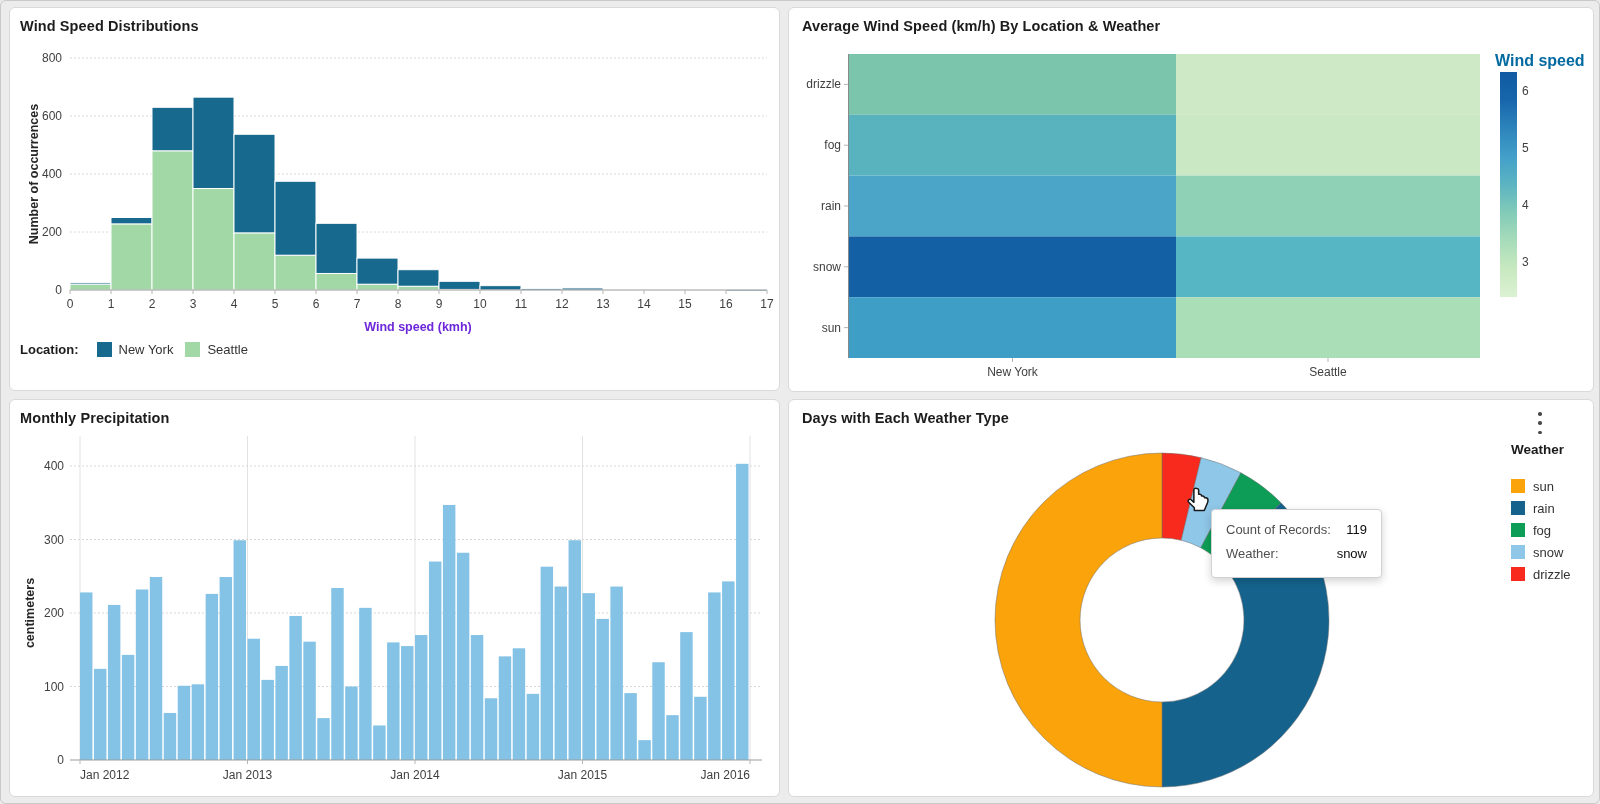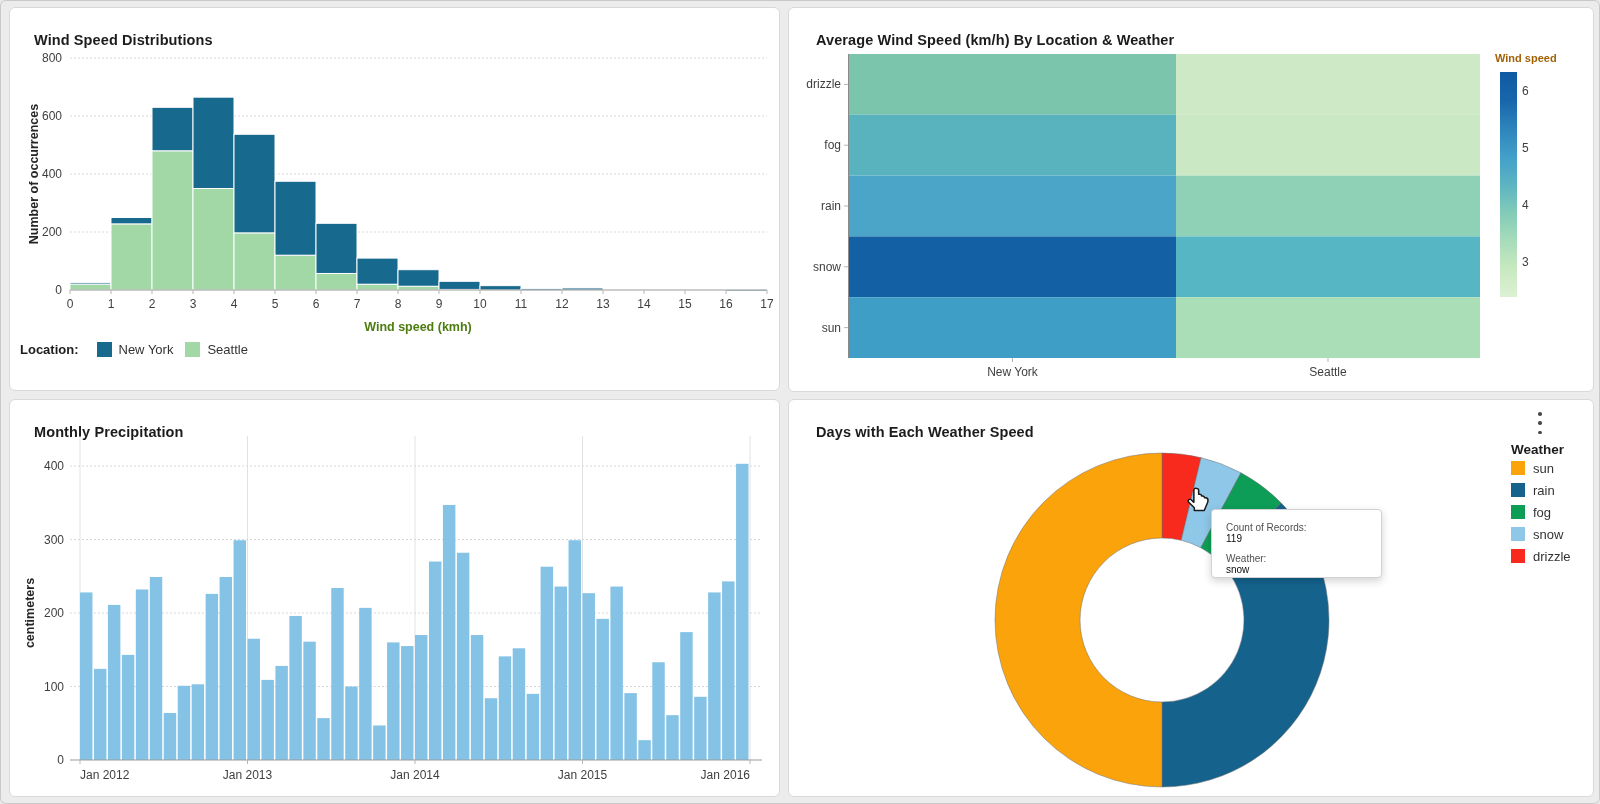--- a/index.html
+++ b/index.html
@@ -2,40 +2,40 @@
 <html><head>
 <meta charset="utf-8">
 <style>
   html,body{margin:0;padding:0;background:#e9e9e9;font-family:"Liberation Sans",sans-serif;}
   .page{position:relative;width:1600px;height:804px;background:#ececec;border:1px solid #c9c9c9;box-sizing:border-box;border-radius:6px;overflow:hidden;}
   .card{position:absolute;background:#ffffff;border:1px solid #d9d9d9;border-radius:6px;box-sizing:border-box;}
   #card-hist{left:8px;top:6px;width:771px;height:384px;}
   #card-heat{left:787px;top:6px;width:806px;height:385px;}
   #card-precip{left:8px;top:398px;width:771px;height:398px;}
   #card-donut{left:787px;top:398px;width:806px;height:398px;}
-  .card h3{position:absolute;left:10px;top:10px;margin:14px;font-size:14.5px;font-weight:bold;color:#1c1c1c;letter-spacing:.1px;}
+  .card h3{position:absolute;left:10px;top:10px;margin:0;font-size:14.5px;font-weight:bold;color:#1c1c1c;letter-spacing:.1px;}
   #card-heat h3,#card-donut h3{left:13px;}
   .chart-svg{position:absolute;left:0;top:0;}
   .vlabel{position:absolute;transform:translate(-50%,-50%) rotate(-90deg);white-space:nowrap;font-weight:bold;font-size:12.5px;color:#262626;}
-  .hlabel{position:absolute;transform:translate(-50%,0);white-space:nowrap;font-weight:bold;font-size:12.5px;color:#4d7c0f;}
+  .hlabel{position:absolute;transform:translate(-50%,0);white-space:nowrap;font-weight:bold;font-size:12.5px;color:#6d28d9;}
   .legend-row{position:absolute;display:flex;align-items:center;gap:10px;font-size:13px;color:#333;}
   .legend-row .ltitle{font-weight:bold;color:#1c1c1c;margin-right:8px;}
   .legend-row .item{display:flex;align-items:center;gap:7px;margin-right:12px;}
   .swatch{width:15px;height:15px;display:inline-block;}
-  .grad-legend-title{position:absolute;font-size:11px;font-weight:bold;color:#a16207;}
+  .grad-legend-title{position:absolute;font-size:16px;font-weight:bold;color:#0369a1;}
   .grad-bar{position:absolute;width:17px;}
   .grad-tick{position:absolute;font-size:12px;color:#3f3f3f;}
   .donut-legend{position:absolute;}
-  .donut-legend .dl-title{font-size:13.5px;font-weight:bold;color:#1c1c1c;margin-bottom:0;}
+  .donut-legend .dl-title{font-size:13.5px;font-weight:bold;color:#1c1c1c;margin-bottom:18px;}
   .donut-legend .dl-item{display:flex;align-items:center;gap:8px;height:22px;font-size:13px;color:#333;}
   .dl-swatch{width:14px;height:14px;}
   .kebab{position:absolute;width:18px;height:22px;display:flex;flex-direction:column;align-items:center;justify-content:space-between;padding:2px 0;cursor:pointer;}
   .kebab i{width:3.5px;height:3.5px;border-radius:50%;background:#4a4a4a;}
   .tooltip{position:absolute;background:#fff;border:1px solid #d2d2d2;border-radius:4px;box-shadow:0 3px 8px rgba(0,0,0,.18);padding:12px 14px;width:171px;height:69px;box-sizing:border-box;z-index:5;}
-  .tooltip .trow{display:flex;justify-content:space-between;align-items:flex-start;font-size:10px;color:#4f4f4f;margin-bottom:9px;flex-direction:column;}
+  .tooltip .trow{display:flex;justify-content:space-between;align-items:flex-start;font-size:13px;color:#4f4f4f;margin-bottom:9px;}
   .tooltip .trow b{color:#0c0c0c;font-weight:normal;}
   .cursor{position:absolute;z-index:6;}
 </style>
 </head>
 <body>
 
 <div class="page">
 
   <section class="card" id="card-hist">
     <h3>Wind Speed Distributions</h3>
@@ -241,21 +241,21 @@
         <text x="405" y="379" font-size="12px" fill="#3f3f3f" font-family="&quot;Liberation Sans&quot;,sans-serif" text-anchor="middle">Jan 2014</text>
         <line x1="572.5" y1="360" x2="572.5" y2="364" stroke="#b5b5b5"></line>
         <text x="572.5" y="379" font-size="12px" fill="#3f3f3f" font-family="&quot;Liberation Sans&quot;,sans-serif" text-anchor="middle">Jan 2015</text>
         <line x1="740" y1="360" x2="740" y2="364" stroke="#b5b5b5"></line>
         <text x="740" y="379" font-size="12px" fill="#3f3f3f" font-family="&quot;Liberation Sans&quot;,sans-serif" text-anchor="end">Jan 2016</text>
       </svg>
     <div class="vlabel" style="left:20px;top:213px;">centimeters</div>
   </section>
 
   <section class="card" id="card-donut">
-    <h3>Days with Each Weather Speed</h3>
+    <h3>Days with Each Weather Type</h3>
     <div class="kebab" style="left:742px;top:10px;">
         <i></i>
         <i></i>
         <i></i>
       </div>
     <svg class="chart-svg" id="donut-svg" width="806" height="398">
         <path d="M 373 53 A 167 167 0 0 1 412.13376037679126 57.64991900595837 L 392.21537934668794 140.2831937634047 A 82 82 0 0 0 373 138 Z" fill="#f8291d" stroke="#6f6f6f" stroke-width="0.5"></path>
         <path d="M 412.13376037679126 57.64991900595837 A 167 167 0 0 1 451.9507879508083 72.84099388095032 L 411.76625516147476 147.74228442058637 A 82 82 0 0 0 392.21537934668794 140.2831937634047 Z" fill="#8fc7e8" stroke="#6f6f6f" stroke-width="0.5"></path>
         <path d="M 451.9507879508083 72.84099388095032 A 167 167 0 0 1 492.0351922793116 102.86920559038579 L 431.44841776588953 162.48667579887206 A 82 82 0 0 0 411.76625516147476 147.74228442058637 Z" fill="#0d9d56" stroke="#6f6f6f" stroke-width="0.5"></path>
         <path d="M 492.0351922793116 102.86920559038579 A 167 167 0 0 1 373 387 L 373 302 A 82 82 0 0 0 431.44841776588953 162.48667579887206 Z" fill="#15638d" stroke="#6f6f6f" stroke-width="0.5"></path>

